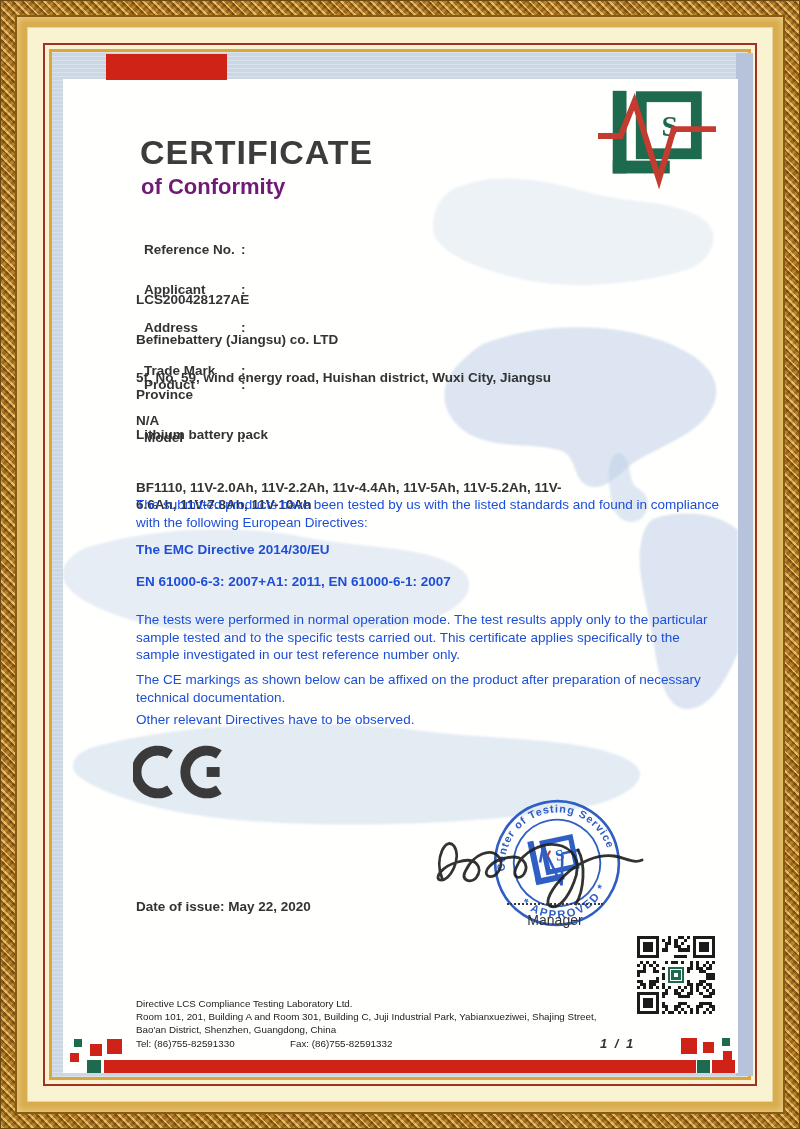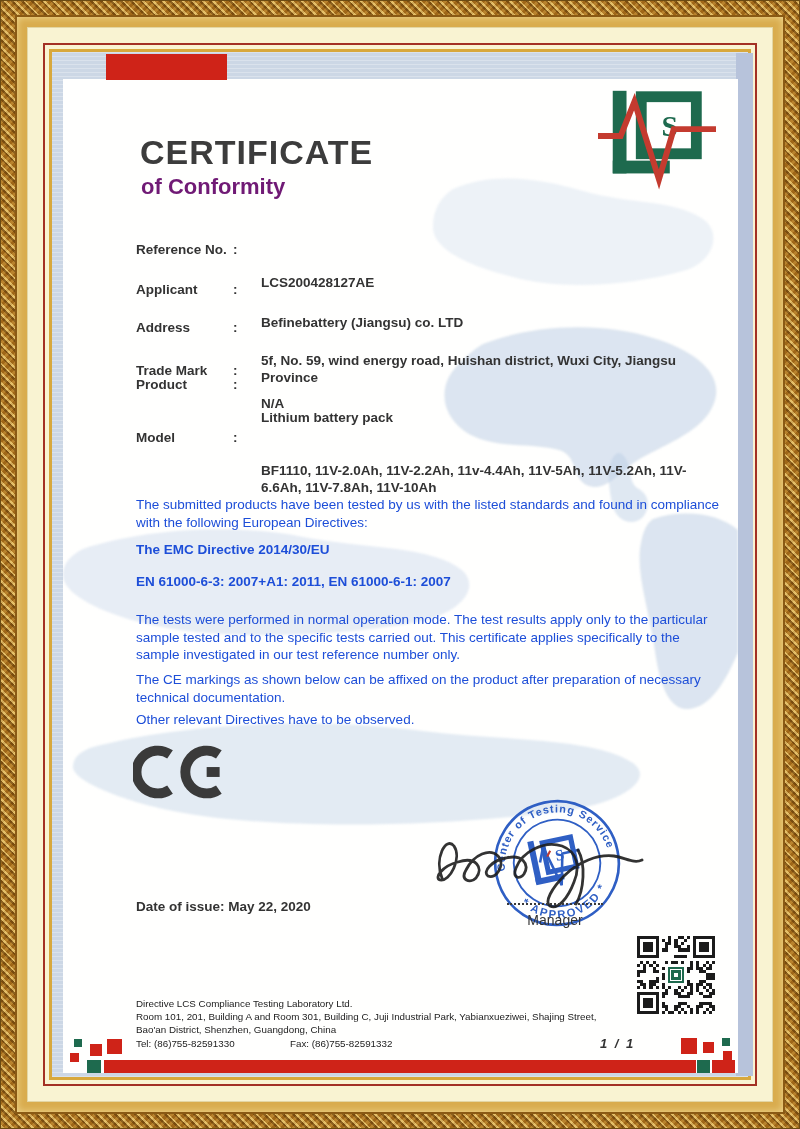--- a/index.html
+++ b/index.html
@@ -26,21 +26,21 @@
   .paper{position:absolute;left:63px;top:79px;width:675px;height:994px;background:#fffffe;}
   
   .bar-top-red{position:absolute;left:106px;top:54px;width:121px;height:26px;background:#cf2318;}
   .bar-bottom-red{position:absolute;left:104px;top:1060px;width:592px;height:13px;background:#cf2318;}
   .sq{position:absolute;}
   
   .title-main{position:absolute;left:140px;top:133px;font-size:34px;font-weight:bold;color:#3c3c3c;letter-spacing:1px;}
   .title-sub{position:absolute;left:141px;top:174px;font-size:22px;font-weight:bold;color:#701a75;}
   .logo-svg{position:absolute;left:598px;top:86px;}
   .fieldrow{position:absolute;left:136px;width:585px;font-size:13.5px;font-weight:bold;line-height:17px;}
-  .fieldrow .lab{display:inline-block;width:97px;vertical-align:top;}
+  .fieldrow .lab{display:inline-block;width:97px;vertical-align:top;margin-left:8px;}
   .fieldrow .col{display:inline-block;width:28px;vertical-align:top;}
   .fieldrow .val{display:inline-block;width:455px;vertical-align:top;margin-top:33px;}
   .para{position:absolute;left:136px;width:585px;font-size:13.5px;line-height:17.5px;color:#1d4ed8;}
   .bold{font-weight:bold;}
   .ce-svg{position:absolute;left:133px;top:743px;}
   .stamp-wrap{position:absolute;left:487px;top:793px;width:140px;height:140px;transform:rotate(-12deg);}
   .sig-svg{position:absolute;left:428px;top:806px;}
   .dotline{position:absolute;left:507px;top:903px;width:96px;border-bottom:2px dotted #3a3a3a;}
   .manager{position:absolute;left:507px;top:912px;width:96px;text-align:center;font-size:14px;color:#333;}
   .dateline{position:absolute;left:136px;top:899px;font-size:13.5px;font-weight:bold;}

